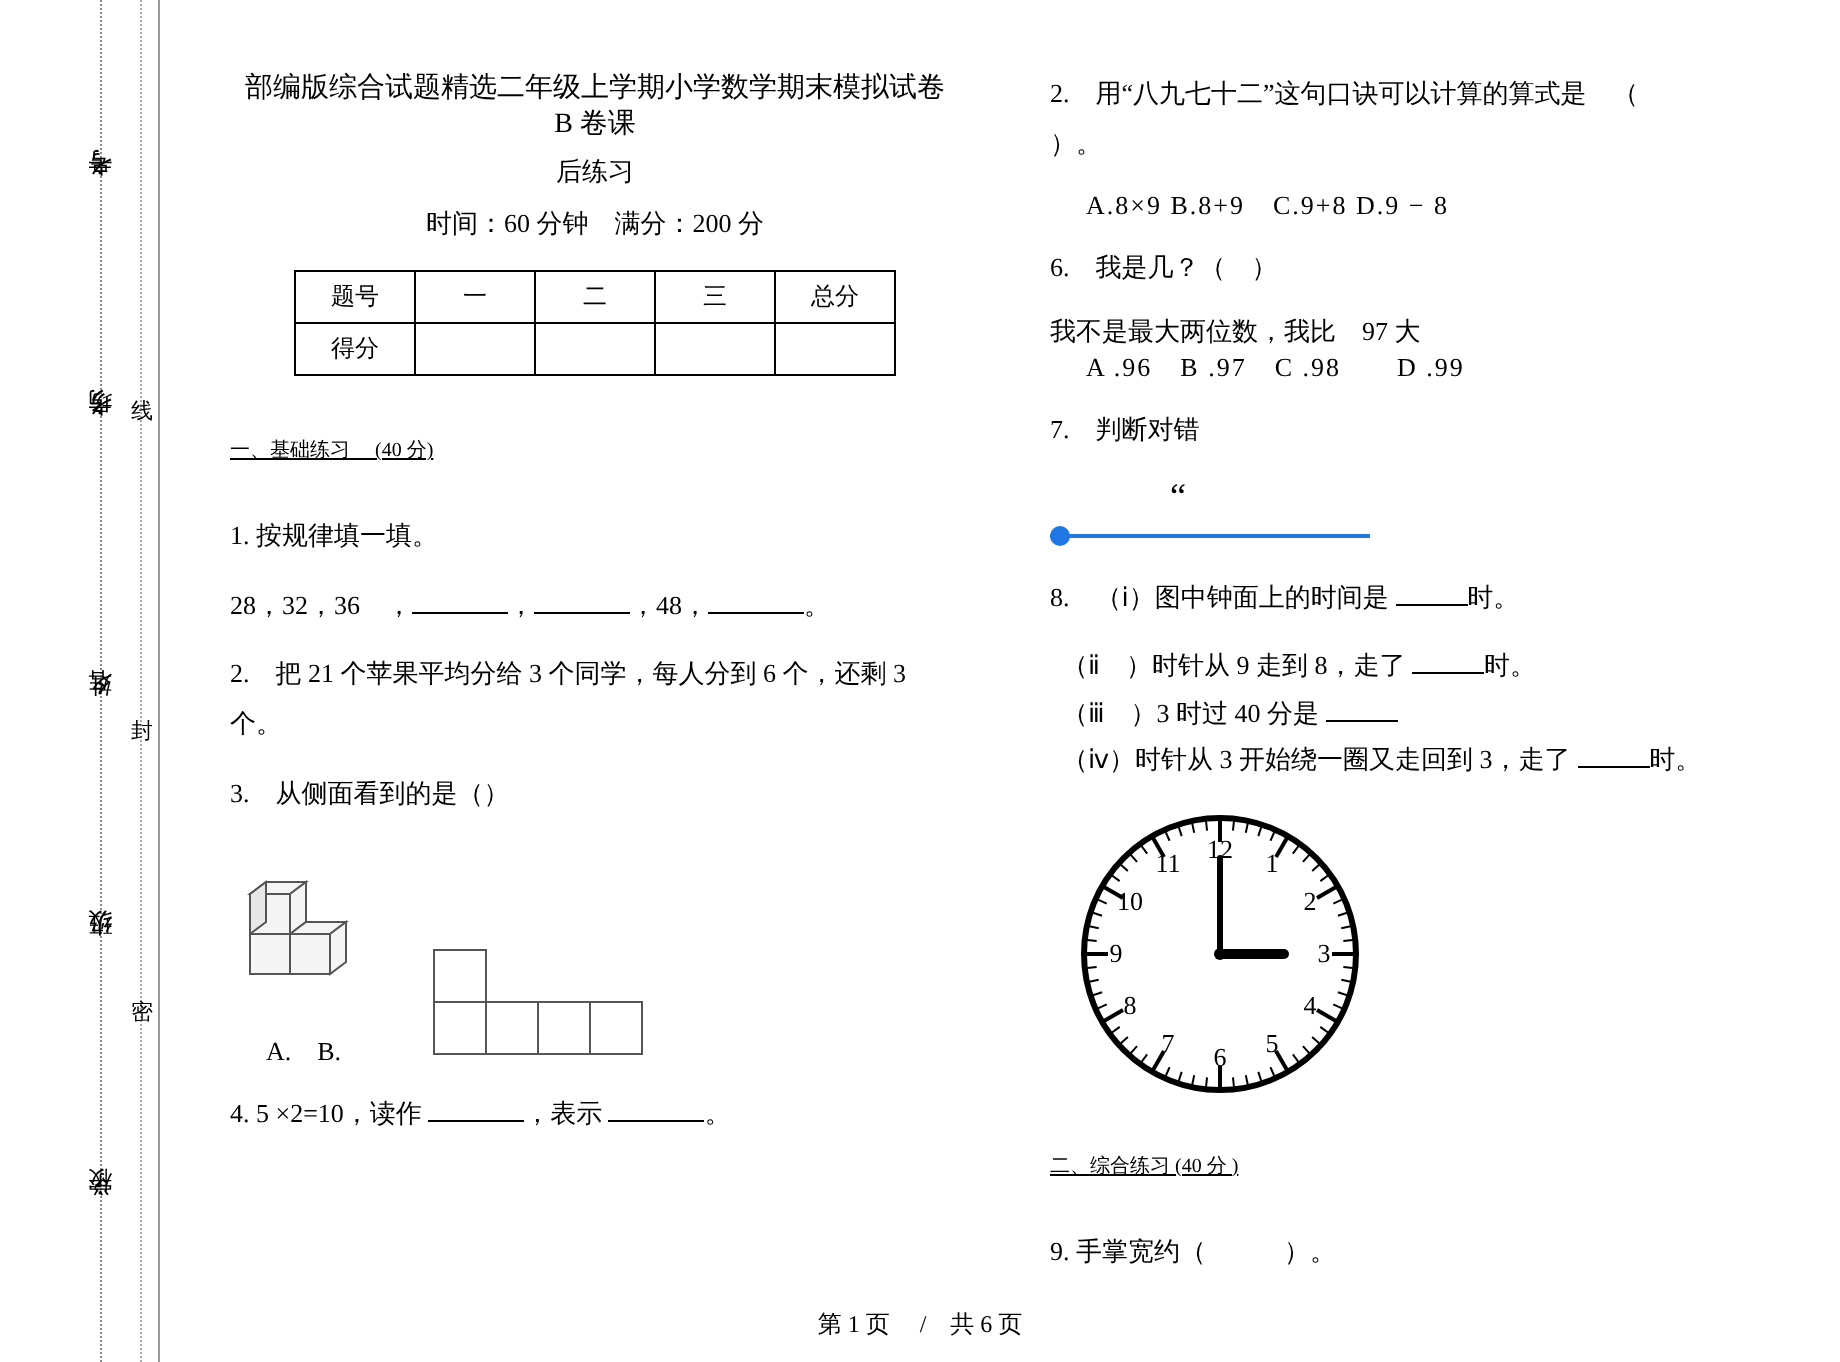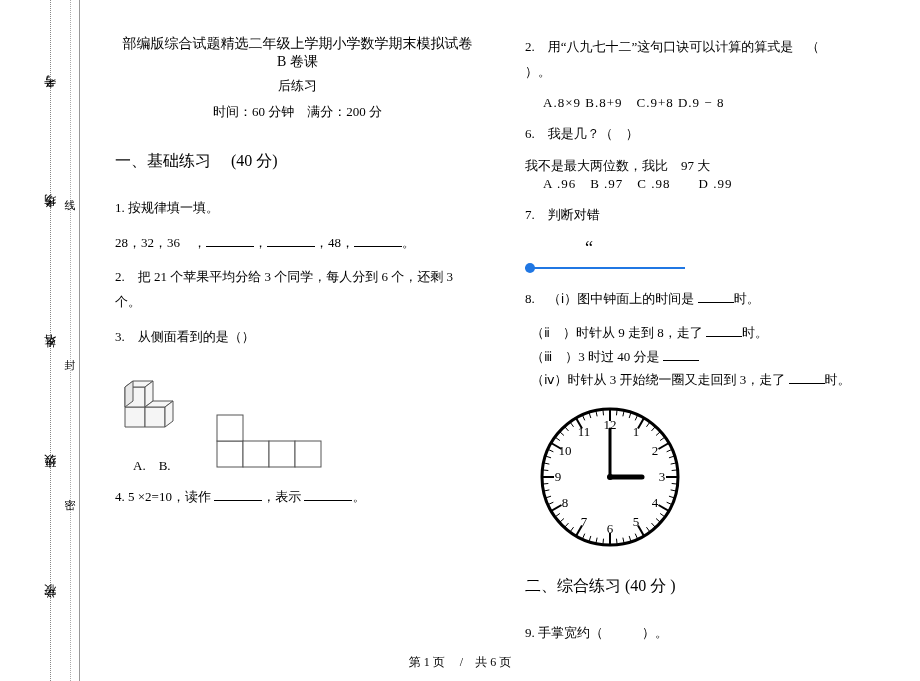--- a/index.html
+++ b/index.html
@@ -76,21 +76,21 @@
       border-collapse: collapse;
       margin: 0 auto 30px;
     }
     .score-table td {
       border: 1px solid #000;
       height: 26px;
       width: 60px;
       text-align: center;
       font-size: 12px;
     }
-    .section-heading { font-size: 16px; margin: 30px 0 24px; }
+    .section-heading { font-size: 10px; margin: 30px 0 24px; text-decoration: underline; }
     .q { font-size: 13px; margin: 10px 0; line-height: 1.9; }
     .blank { display: inline-block; border-bottom: 1px solid #000; min-width: 48px; height: 14px; vertical-align: baseline; }
     .blank-s { min-width: 36px; }
     .opt-line { margin-left: 18px; font-size: 13px; letter-spacing: 1px; }
     .cubes-wrap { position: relative; height: 120px; margin-top: 6px; }
     .clock-wrap { margin: 10px 0 20px 10px; }
     .footer {
       position: absolute;
       bottom: 10px;
       left: 0;
@@ -131,20 +131,38 @@
 </div>
 
 <div class="content">
 
   <div class="col">
     <div class="title-line">部编版综合试题精选二年级上学期小学数学期末模拟试卷　　B 卷课</div>
     <div class="subtitle">后练习</div>
     <div class="timeinfo">
       <span>时间：</span><span>60 分钟</span>　<span>满分：</span><span>200 分</span>
     </div>
+    <table class="score-table">
+      <tbody>
+          <tr>
+        <td>题号</td>
+        <td>一</td>
+        <td>二</td>
+        <td>三</td>
+        <td>总分</td>
+      </tr>
+      <tr>
+        <td>得分</td>
+        <td></td>
+        <td></td>
+        <td></td>
+        <td></td>
+      </tr>
+    </tbody>
+      </table>
 
     <div class="section-heading">一、基础练习　 (40 分)</div>
 
     <div class="q">
       <span>1.</span> <span>按规律填一填。</span>
     </div>
     <div class="q">
       <span>28，32，36　，</span><span class="blank"></span><span>，</span><span class="blank"></span><span>，48，</span><span class="blank"></span><span>。</span>
     </div>
 

